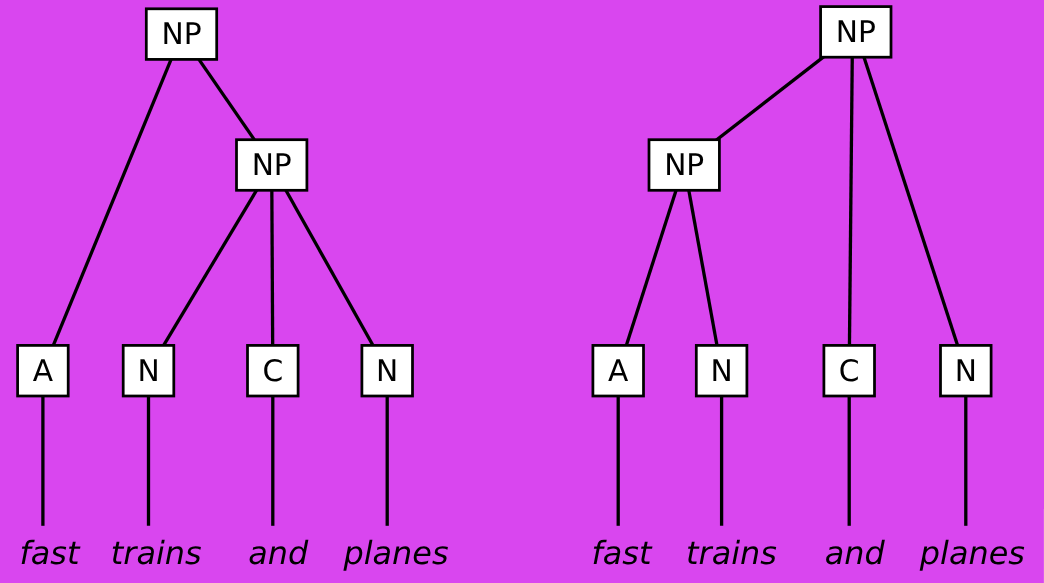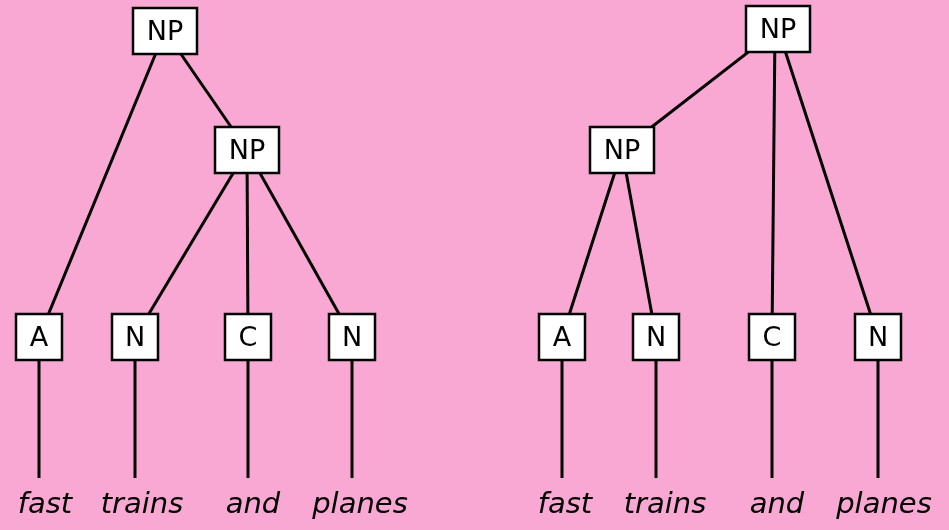--- a/index.html
+++ b/index.html
@@ -4,21 +4,21 @@
 <style>
   html, body {
     margin: 0;
     padding: 0;
     background: #ffffff;
   }
   .canvas {
     position: relative;
     width: 949px;
     height: 530px;
-    background: #f9a8d4;
+    background: #d946ef;
     overflow: hidden;
     font-family: "DejaVu Sans", sans-serif;
   }
   svg { display: block; }
   .edge {
     stroke: #000000;
     stroke-width: 3;
     stroke-linecap: butt;
     fill: none;
   }

